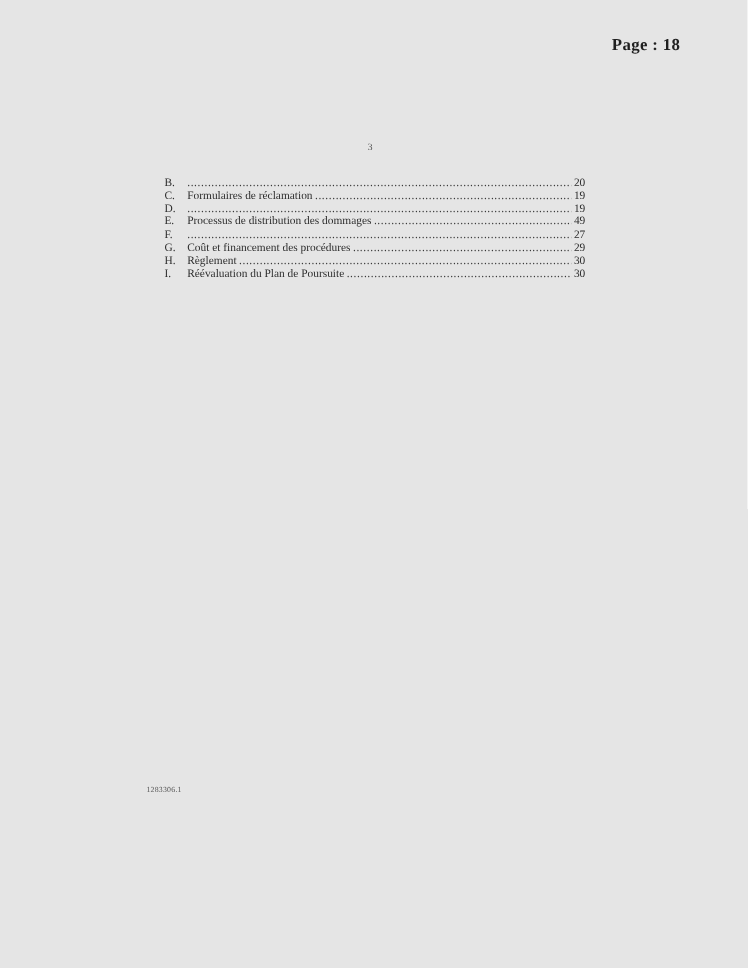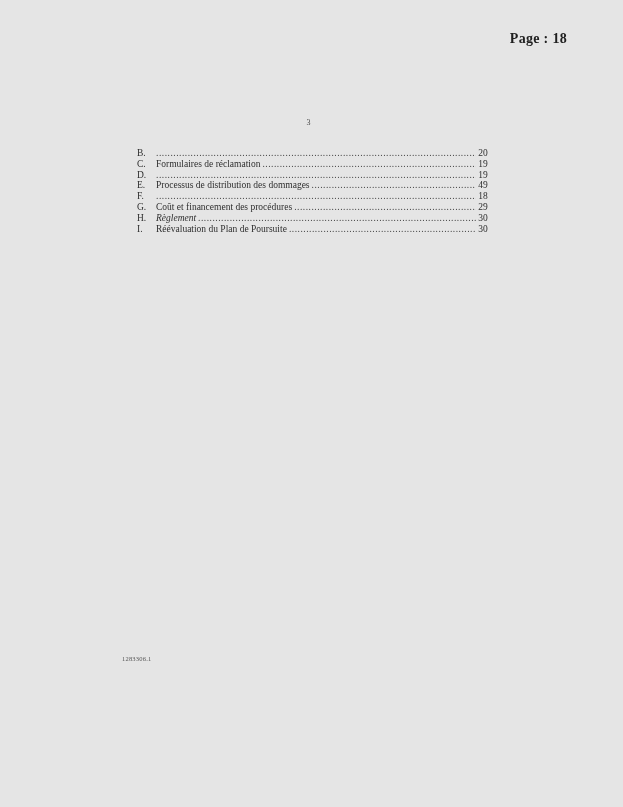--- a/index.html
+++ b/index.html
@@ -52,21 +52,20 @@
     flex: 0 0 19px;
     color: #2e2e2e;
   }
   .toc-title {
     flex: 0 0 auto;
     max-width: 300px;
     white-space: nowrap;
     padding-right: 2px;
   }
   .toc-title.italic {
-    font-style: italic;
   }
   .toc-dots {
     flex: 1 1 auto;
     overflow: hidden;
     white-space: nowrap;
     color: #3a3a3a;
   }
   .toc-dots::after {
     content: "..................................................................................................................................................................................";
     letter-spacing: 0.5px;
@@ -119,21 +118,21 @@
   <div class="toc-row">
     <span class="toc-letter">E.</span>
     <span class="toc-title">Processus de distribution des dommages</span>
     <span class="toc-dots"></span>
     <span class="toc-page">49</span>
   </div>
 
   <div class="toc-row">
     <span class="toc-letter">F.</span>
     <span class="toc-dots"></span>
-    <span class="toc-page">18</span>
+    <span class="toc-page">27</span>
   </div>
 
   <div class="toc-row">
     <span class="toc-letter">G.</span>
     <span class="toc-title">Coût et financement des procédures</span>
     <span class="toc-dots"></span>
     <span class="toc-page">29</span>
   </div>
 
   <div class="toc-row">

